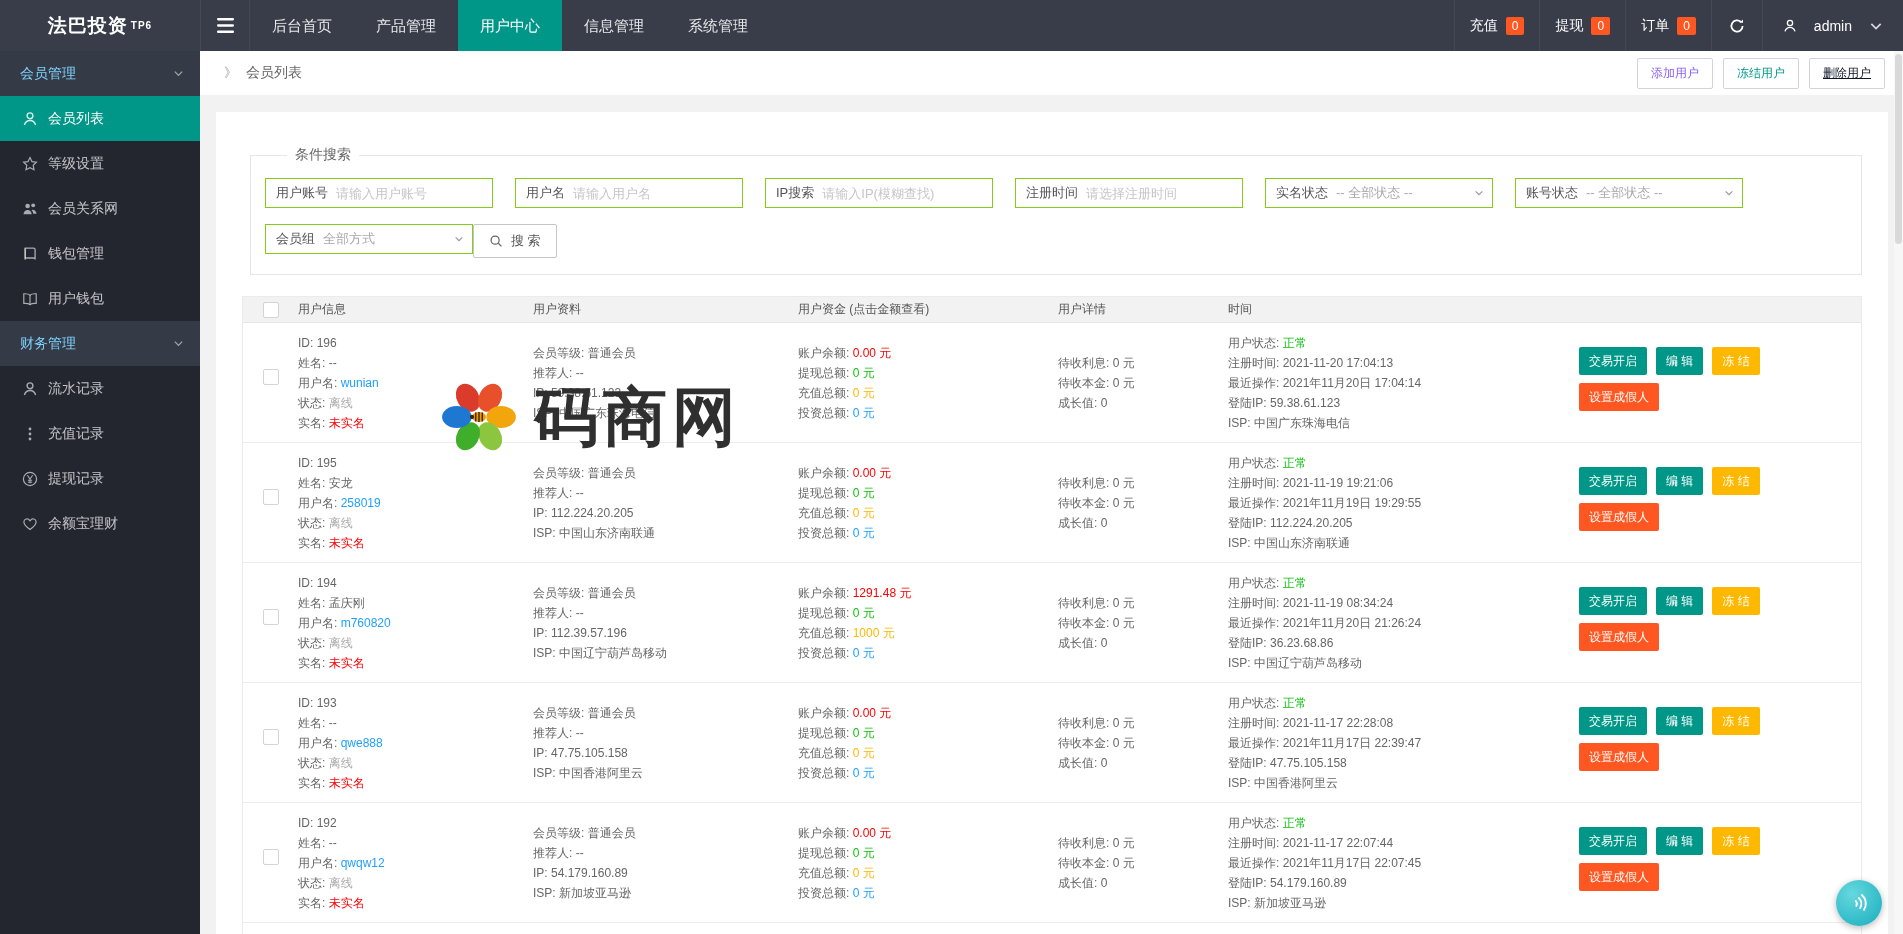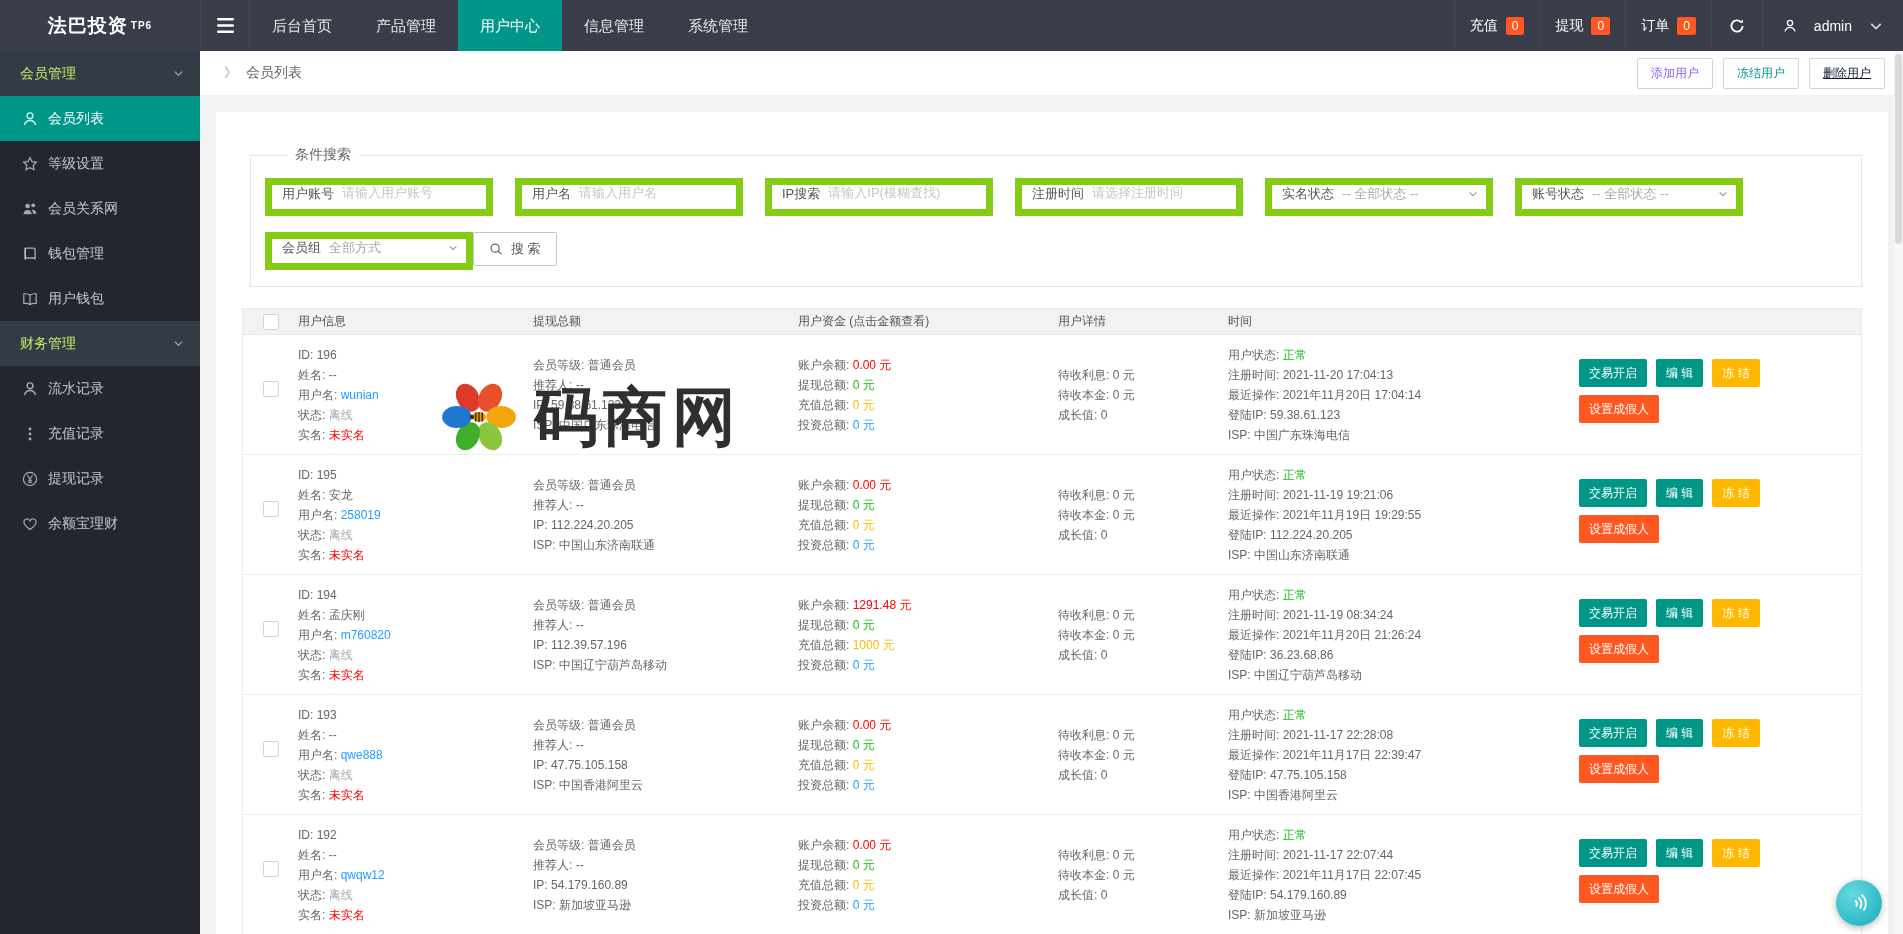--- a/index.html
+++ b/index.html
@@ -22,40 +22,40 @@
   .top-right{margin-left:auto;display:flex;align-items:stretch}
   .stat{display:flex;align-items:center;padding:0 15px;font-size:14px;border-left:1px solid rgba(255,255,255,.06);cursor:pointer}
   .badge{margin-left:8px;background:var(--danger);border-radius:2px;font-size:12px;height:18px;line-height:18px;padding:0 6px;color:#fff}
   .iconbtn{display:flex;align-items:center;padding:0 17px;border-left:1px solid rgba(255,255,255,.06);cursor:pointer}
   .iconbtn svg{width:16px;height:16px}
   .user{display:flex;align-items:center;gap:17px;padding:0 20px;border-left:1px solid rgba(255,255,255,.06);font-size:14px;cursor:pointer}
   .user svg{width:14px;height:14px}
 
   
   .sidebar{position:absolute;left:0;top:51px;bottom:0;width:200px;background:#23262E;z-index:15;overflow:hidden}
-  .sgroup-h{height:45px;background:#343A46;display:flex;align-items:center;justify-content:space-between;padding:0 16px 0 20px;color:#bef264;font-size:14px;cursor:pointer}
+  .sgroup-h{height:45px;background:#343A46;display:flex;align-items:center;justify-content:space-between;padding:0 16px 0 20px;color:#7dd3fc;font-size:14px;cursor:pointer}
   .sgroup-h svg{width:11px;height:11px;color:rgba(255,255,255,.55)}
   .sitem{height:45px;display:flex;align-items:center;gap:10px;padding-left:22px;color:rgba(255,255,255,.72);font-size:14px;cursor:pointer}
   .sitem.active{background:var(--accent);color:#fff}
   .sitem .ic{width:16px;height:16px;display:inline-flex;opacity:.85}
   .sitem .ic svg{width:16px;height:16px}
 
   
   .crumbbar{position:absolute;left:200px;top:51px;width:1703px;height:44px;background:#fff;display:flex;align-items:center;justify-content:space-between;padding:0 18px 0 24px;z-index:10}
   .crumb{font-size:14px;color:#666;display:flex;align-items:center;gap:9px}
   .crumb .mark{color:#9a9a9a;font-size:13px}
   .crumb-actions{display:flex;gap:10px}
   .cbtn{font-size:12px;padding:6px 13px;border:1px solid #d4d4d4;border-radius:2px;background:#fff;cursor:pointer;white-space:nowrap}
 
   
   .card{position:absolute;left:216px;top:112px;width:1672px;height:822px;background:#fff;overflow:hidden;z-index:5}
   fieldset.searchfs{margin:34px 26px 0 34px;border:1px solid #e6e6e6;padding:12px 14px 16px}
   fieldset.searchfs legend{font-size:14px;color:#666;padding:0 8px;margin-left:22px}
   .frow{display:flex;gap:22px;margin-top:2px}
-  .sfield{width:228px;height:38px;border:7px solid #84cc16;display:flex;align-items:flex-start;background:#fff}
+  .sfield{width:228px;height:30px;border:1px solid #84cc16;display:flex;align-items:center;background:#fff}
   .sfield .flabel{padding:0 8px 0 10px;font-size:13px;color:#555;white-space:nowrap}
   .sfield input{flex:1;min-width:0;border:0;outline:0;font-size:13px;color:#333;padding-right:6px;font-family:inherit;background:transparent}
   .sfield input::placeholder{color:#c6c6c6}
   .sel{flex:1;display:flex;align-items:center;justify-content:space-between;padding-right:8px;font-size:13px;color:#a9a9a9;cursor:pointer}
   .sel svg{width:10px;height:10px;color:#999;flex:none}
   .frow2{display:flex;margin-top:16px}
   .sfield.group{width:208px}
   .search-btn{height:34px;padding:0 15px;border:1px solid #c6c6c6;border-radius:2px;background:#fff;display:flex;align-items:center;gap:8px;font-size:13px;color:#555;cursor:pointer}
   .search-btn svg{width:14px;height:14px;color:#666}
 
@@ -334,21 +334,21 @@
           <span>搜 索</span>
         </button>
       </div>
   </fieldset>
   <div class="table">
     <div class="thead" id="thead">
         <div class="c-check c-check-h" style="padding-top: 0px; align-items: center;">
           <span class="cb"></span>
         </div>
         <div class="hc">用户信息</div>
-        <div class="hc">提现总额</div>
+        <div class="hc">用户资料</div>
         <div class="hc">用户资金 (点击金额查看)</div>
         <div class="hc">用户详情</div>
         <div class="hc">时间</div>
         <div></div>
       </div>
     <div id="tbody">
         <div class="trow">
           <div class="c-check">
             <span class="cb"></span>
           </div>

